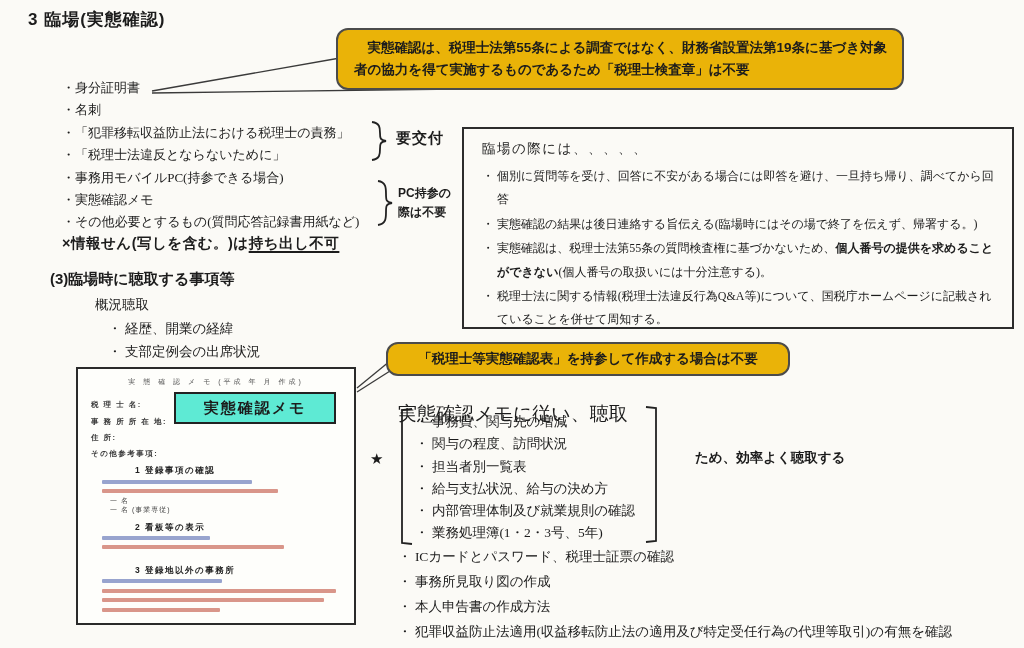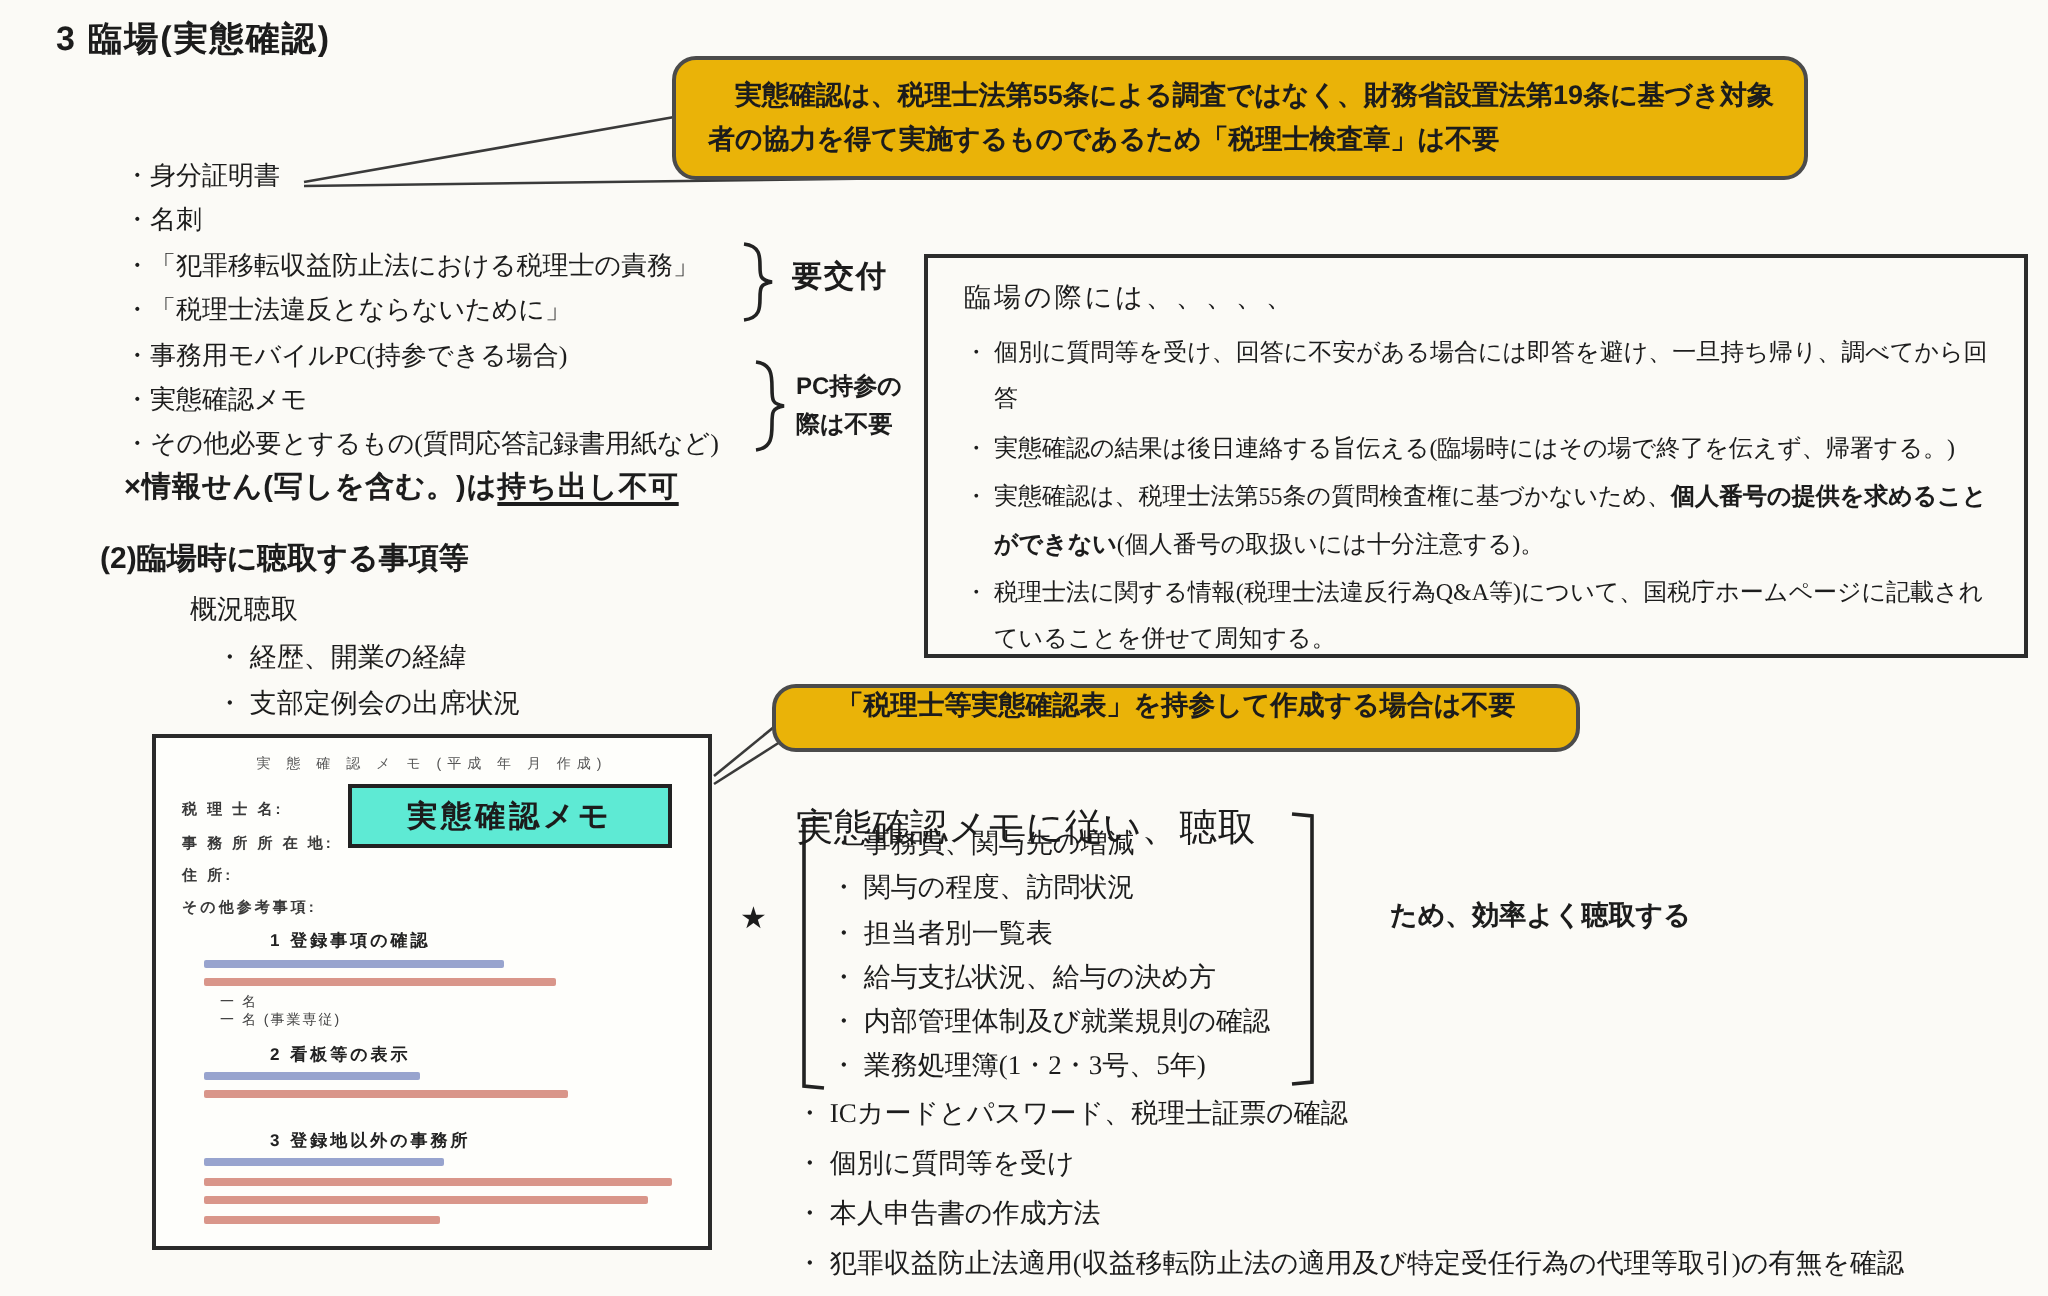--- a/index.html
+++ b/index.html
@@ -19,21 +19,21 @@
   .page-title{left:28px;top:8px;font-size:17px;font-weight:bold;letter-spacing:1px;}
 
   
   .callout{
     border:2px solid #4b4b4b;border-radius:12px;
     background:#eab308;font-weight:bold;box-sizing:border-box;
   }
   .callout-top{left:336px;top:28px;width:568px;padding:7px 14px 7px 16px;
     font-size:13.5px;line-height:1.62;text-indent:1em;}
   .callout-memo{left:386px;top:342px;width:404px;height:34px;
-    display:flex;justify-content:center;font-size:13.5px;}
+    display:flex;align-items:center;justify-content:center;font-size:13.5px;}
 
   
   .s1-heading{left:50px;top:52px;font-size:15px;font-weight:bold;}
   .carry-list{left:62px;top:77px;font-size:13px;line-height:22.4px;}
   .carry-list div{height:22.4px;white-space:nowrap;}
   .carry-warning{left:62px;top:234px;font-size:14.5px;font-weight:bold;letter-spacing:.5px;text-align:center;}
 
   .brace-label-give{left:396px;top:129px;font-size:15px;font-weight:bold;letter-spacing:1px;}
   .brace-label-pc{left:398px;top:184px;font-size:12px;font-weight:bold;line-height:1.55;}
 
@@ -152,21 +152,21 @@
         <span class="mk">・</span>
         <span>実態確認は、税理士法第55条の質問検査権に基づかないため、</span><span class="b">個人番号の提供を求めることができない</span><span>(個人番号の取扱いには十分注意する)。</span>
       </li>
       <li>
         <span class="mk">・</span>
         <span>税理士法に関する情報(税理士法違反行為Q&amp;A等)について、国税庁ホームページに記載されていることを併せて周知する。</span>
       </li>
     </ul>
   </div>
 
-  <div class="abs s2-heading">(2)臨場時に聴取する事項等</div>
+  <div class="abs s2-heading">(3)臨場時に聴取する事項等</div>
   <div class="abs s2-sub serif">概況聴取</div>
   <div class="abs s2-list serif">
     <div>・ 経歴、開業の経緯</div>
     <div>・ 支部定例会の出席状況</div>
   </div>
 
   <div class="abs thumb">
     <div class="t-header">実 態 確 認 メ モ  (平成 年 月 作成)</div>
     <div class="t-label">実態確認メモ</div>
 
@@ -207,18 +207,18 @@
     <div>・ 内部管理体制及び就業規則の確認</div>
     <div>・ 業務処理簿(1・2・3号、5年)</div>
   </div>
 
   <div class="abs star-note">
     <div class="l2">ため、効率よく聴取する</div>
   </div>
 
   <div class="abs extra-list serif">
     <div>・ ICカードとパスワード、税理士証票の確認</div>
-    <div>・ 個別に質問等を受け</div>
+    <div>・ 事務所見取り図の作成</div>
     <div>・ 本人申告書の作成方法</div>
     <div>・ 犯罪収益防止法適用(収益移転防止法の適用及び特定受任行為の代理等取引)の有無を確認</div>
   </div>
 
 </div>
 
 </body></html>

